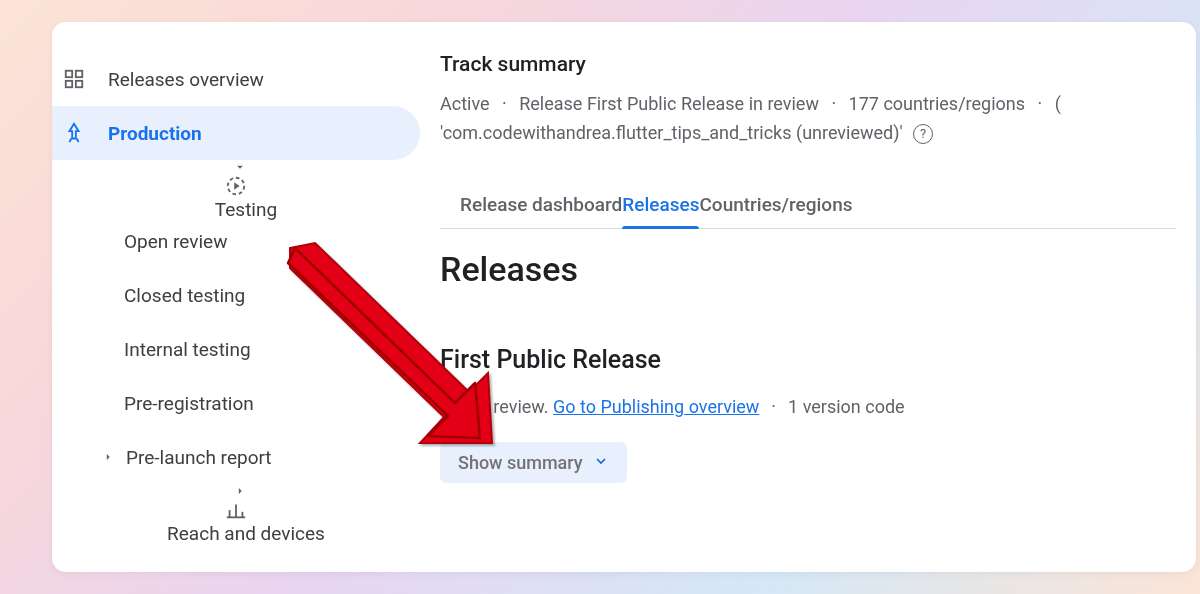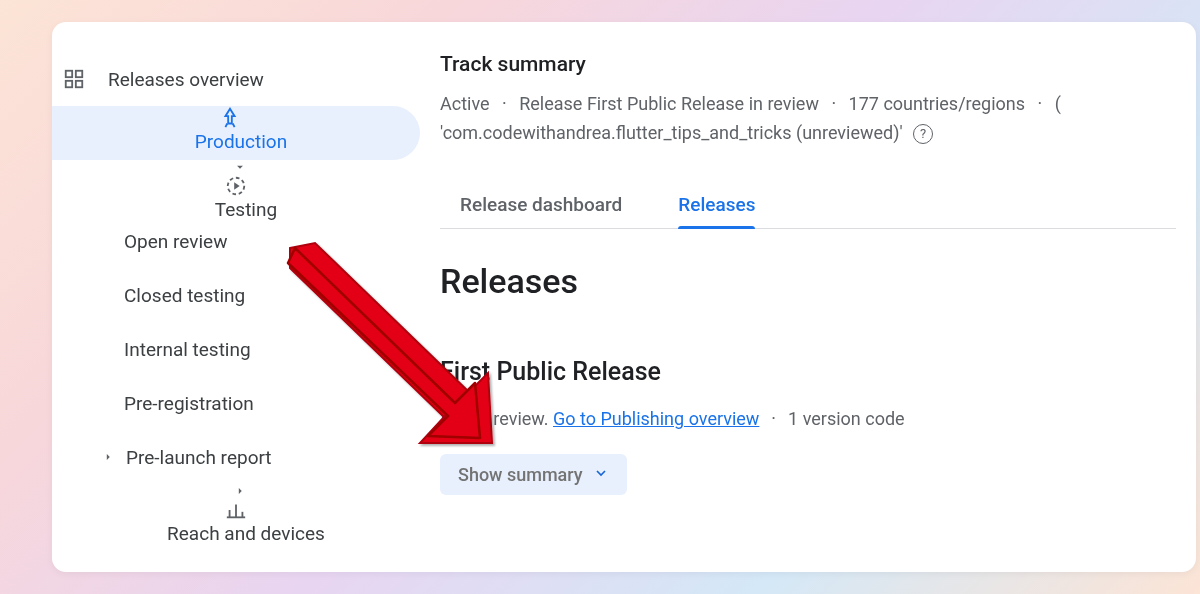--- a/index.html
+++ b/index.html
@@ -34,24 +34,23 @@
   height: 54px;
   padding-left: 10px;
   font-size: 19px;
   color: #3c4043;
   cursor: pointer;
   position: relative;
 }
 .nav-item.selected {
   background: #e8f0fe;
   color: #1a73e8;
-  font-weight: 400;
+  font-weight: 700;
   border-radius: 0 27px 27px 0;
   margin-right: 10px;
-  flex-direction: column;
 }
 .nav-item .icon {
   width: 24px;
   height: 24px;
   margin-right: 22px;
   display: flex;
   align-items: center;
   justify-content: center;
   flex-shrink: 0;
 }
@@ -94,22 +93,21 @@
   border-radius: 50%;
   align-items: center;
   justify-content: center;
   font-size: 13px;
   margin-left: 6px;
   vertical-align: middle;
 }
 .tabs {
   display: flex;
   border-bottom: 1px solid #dadce0;
-  margin-bottom: 32px;
-  gap: 56px;
+  margin-bottom: 20px;
   padding-left: 20px;
 }
 .tab {
   padding: 12px 0;
   font-size: 19px;
   color: #5f6368;
   cursor: pointer;
   font-weight: 500;
   position: relative;
 }
@@ -264,20 +262,21 @@
       <span>177 countries/regions</span>
       <span class="dot">·</span>
       <span>(</span><br>
       <span>'com.codewithandrea.flutter_tips_and_tricks (unreviewed)'</span>
       <span class="help-circle">?</span>
     </div>
 
     <div class="tabs">
       <div class="tab">Release dashboard</div>
       <div class="tab active">Releases</div>
+      <div class="tab">Countries/regions</div>
     </div>
 
     <div class="section-heading">Releases</div>
 
     <div class="release-name">First Public Release</div>
 
     <div class="release-status">
       <span class="clock">
         <svg width="22" height="22" viewBox="0 0 24 24" fill="none" stroke="#1a73e8" stroke-width="2">
           <circle cx="12" cy="12" r="9"></circle>

